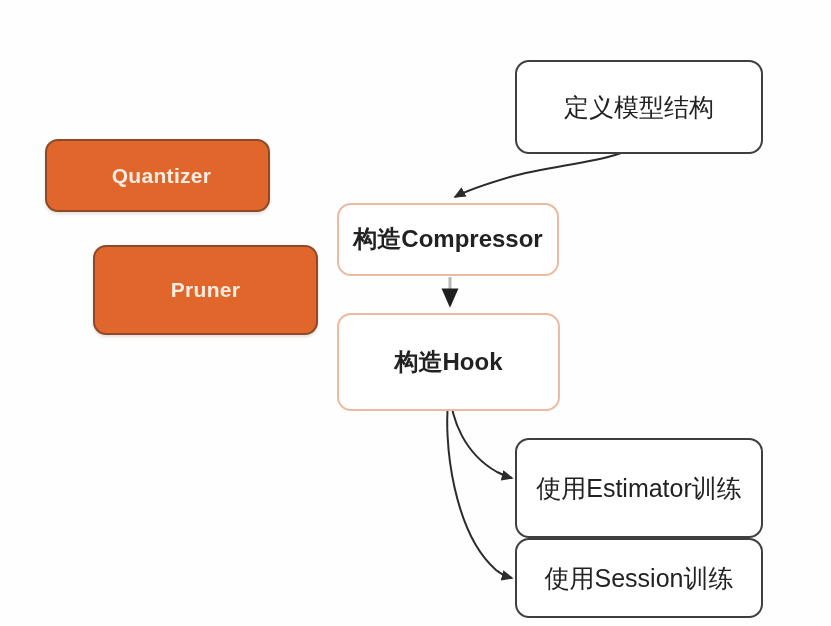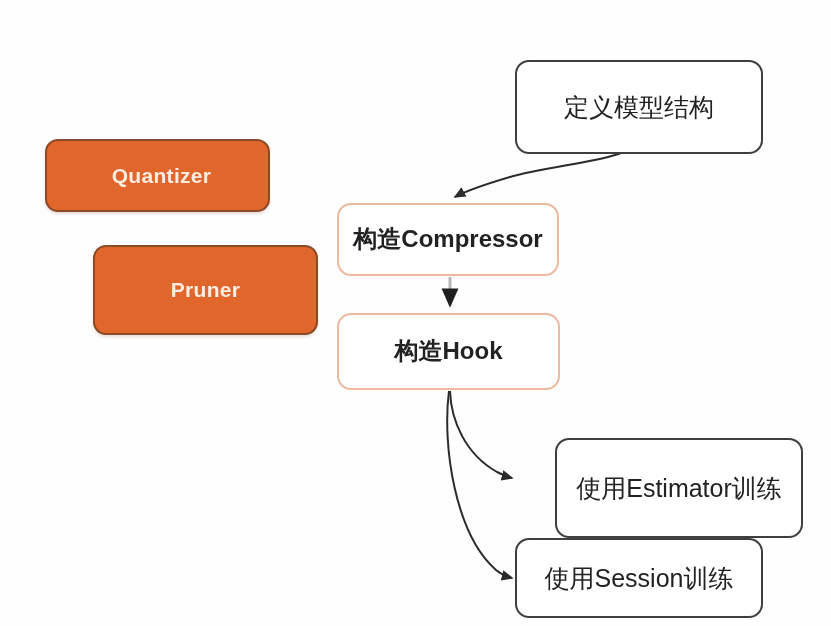--- a/index.html
+++ b/index.html
@@ -109,25 +109,25 @@
 
 
   <div class="node grey" style="left:515px; top:60px; width:248px; height:94px;">
     <span class="label">定义模型结构</span>
   </div>
 
   <div class="node peach" style="left:337px; top:203px; width:222px; height:73px;">
     <span class="label">构造Compressor</span>
   </div>
 
-  <div class="node peach" style="left:337px; top:313px; width:223px; height:77px;">
+  <div class="node peach" style="left:337px; top:313px; width:223px; height:98px;">
     <span class="label">构造Hook</span>
   </div>
 
-  <div class="node grey" style="left:515px; top:438px; width:248px; height:100px;margin-left:40px;">
+  <div class="node grey" style="left:515px; top:438px; width:248px; height:100px;">
     <span class="label">使用Estimator训练</span>
   </div>
 
   <div class="node grey" style="left:515px; top:538px; width:248px; height:80px;">
     <span class="label">使用Session训练</span>
   </div>
 
 </div>
 
 </body></html>

